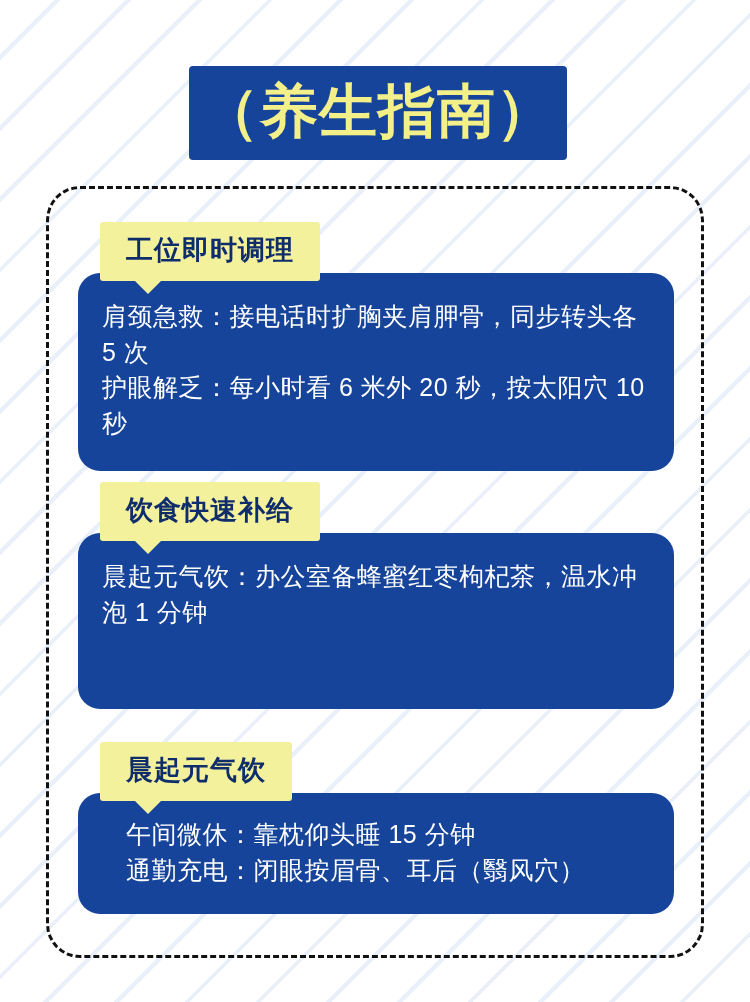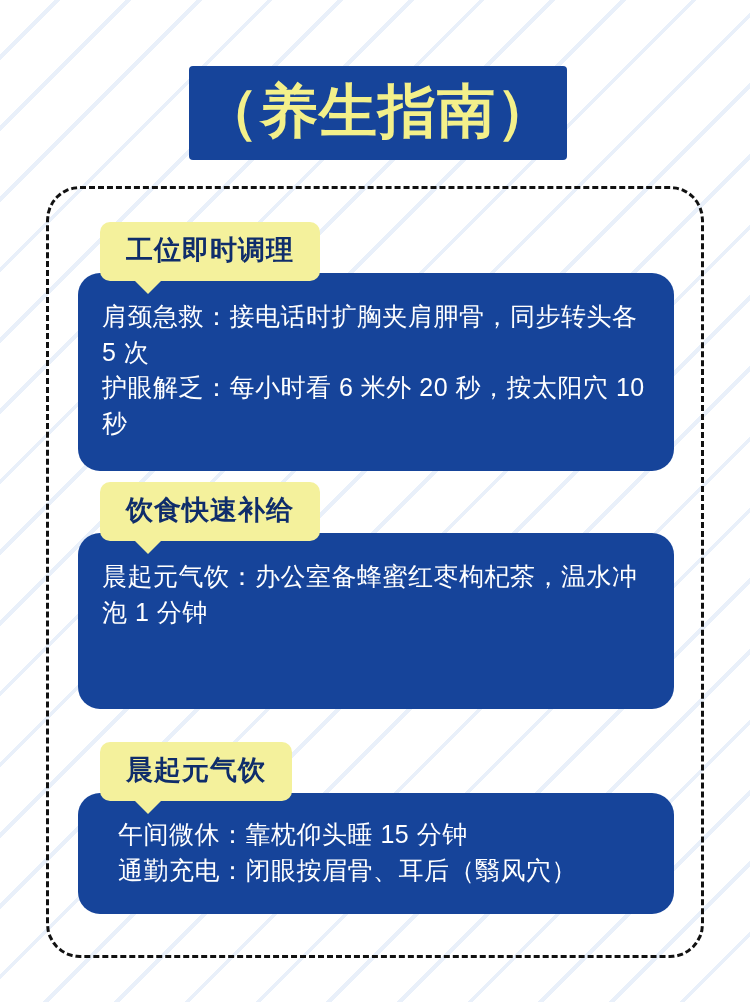--- a/index.html
+++ b/index.html
@@ -84,41 +84,41 @@
 
   .sec-tag {
     position: relative;
     display: inline-block;
     background: #f4f19c;
     color: #0f2d6b;
     font-size: 27px;
     font-weight: bold;
     line-height: 1;
     padding: 15px 26px 17px 26px;
-    border-radius: 10px;
+    border-radius: 3px;
     margin-left: 22px;
     letter-spacing: 1px;
   }
   .sec-tag::after {
     content: "";
     position: absolute;
     left: 34px;
     bottom: -13px;
     width: 0;
     height: 0;
     border-left: 14px solid transparent;
     border-right: 14px solid transparent;
     border-top: 14px solid #f4f19c;
   }
 
   .sec-body {
     margin-top: -8px;
     background: #16449a;
     border-radius: 22px;
-    padding: 24px 26px 26px 18px;
+    padding: 24px 26px 26px 26px;
     box-sizing: border-box;
     color: #ffffff;
   }
   .sec-body.pad-b1 { padding: 26px 24px 30px 24px; }
   .sec-line {
     font-size: 25px;
     line-height: 1.42;
     color: #ffffff;
     letter-spacing: 0.5px;
   }

